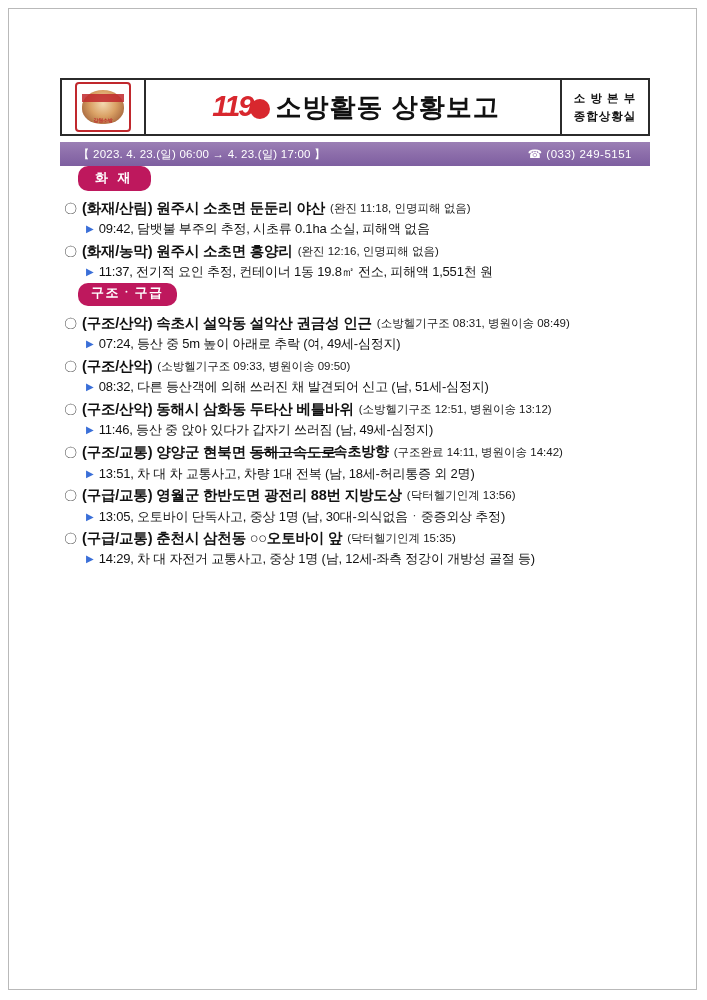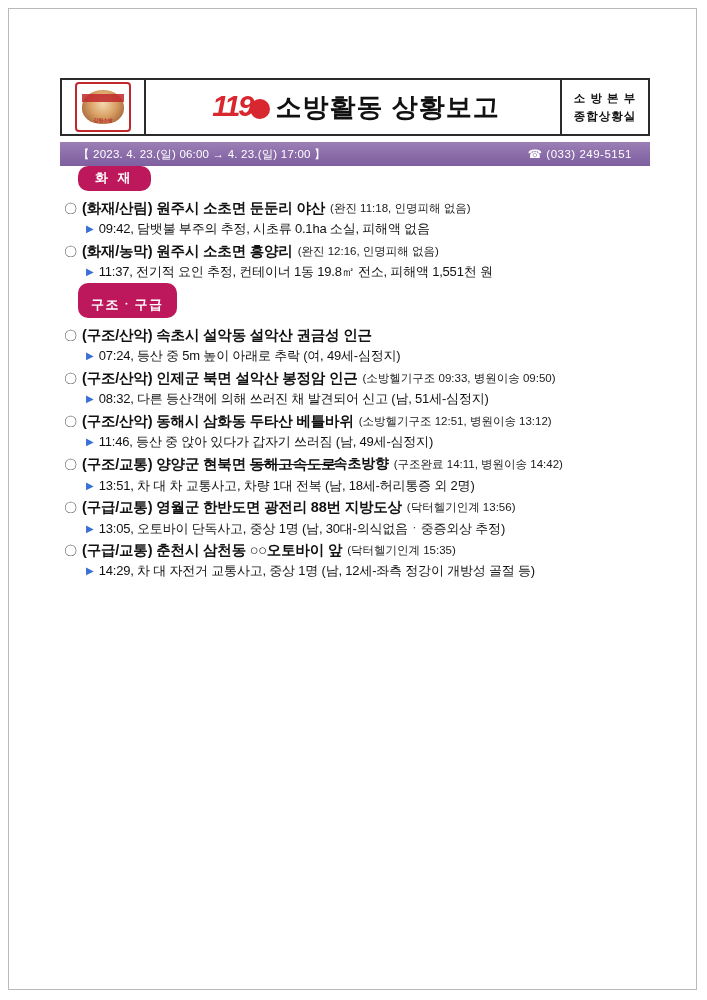--- a/index.html
+++ b/index.html
@@ -163,21 +163,21 @@
     color: #ffffff;
     font-size: 13px;
     font-weight: bold;
     padding: 3px 17px 4px;
     border-radius: 10px;
     letter-spacing: 3px;
     margin: 0 0 6px 18px;
   }
   .section-label.rescue {
     letter-spacing: 1.5px;
-    padding: 13px 13px 4px;
+    padding: 1px 13px 4px;
   }
 
   
   .item {
     margin: 0 0 1px 0;
   }
   .item-main {
     display: flex;
     align-items: baseline;
     font-size: 14.5px;
@@ -303,32 +303,32 @@
   </div>
 
   
   <div class="section-label rescue">구조ㆍ구급</div>
 
   <div class="item">
     <div class="item-main">
       <span class="bullet-o">〇</span>
       <span class="cat">(구조/산악)</span>
       <span class="place">속초시 설악동 설악산 권금성 인근</span>
+      <span class="note">(소방헬기구조 08:31, 병원이송 08:49)</span>
     </div>
     <div class="item-sub">
       <span class="tri">▶</span>
       <span class="sub-text">07:24, 등산 중 5m 높이 아래로 추락 (여, 49세-심정지)</span>
     </div>
   </div>
 
   <div class="item">
     <div class="item-main">
       <span class="bullet-o">〇</span>
       <span class="cat">(구조/산악)</span>
-      <span class="place">인제군 북면 설악산 봉정암 인근</span>
       <span class="note">(소방헬기구조 09:33, 병원이송 09:50)</span>
     </div>
     <div class="item-sub">
       <span class="tri">▶</span>
       <span class="sub-text">08:32, 다른 등산객에 의해 쓰러진 채 발견되어 신고 (남, 51세-심정지)</span>
     </div>
   </div>
 
   <div class="item">
     <div class="item-main">

